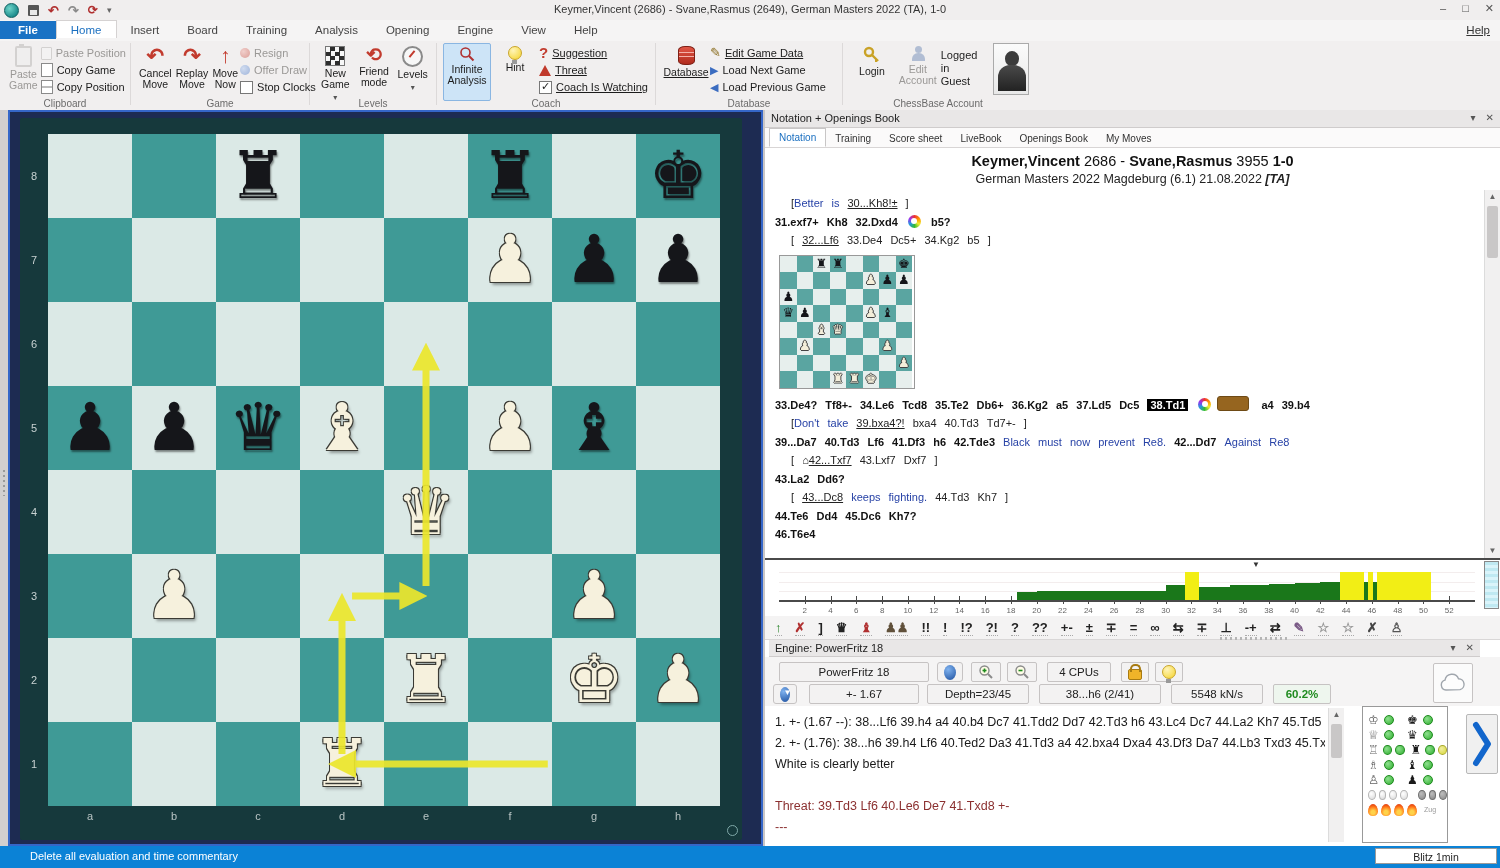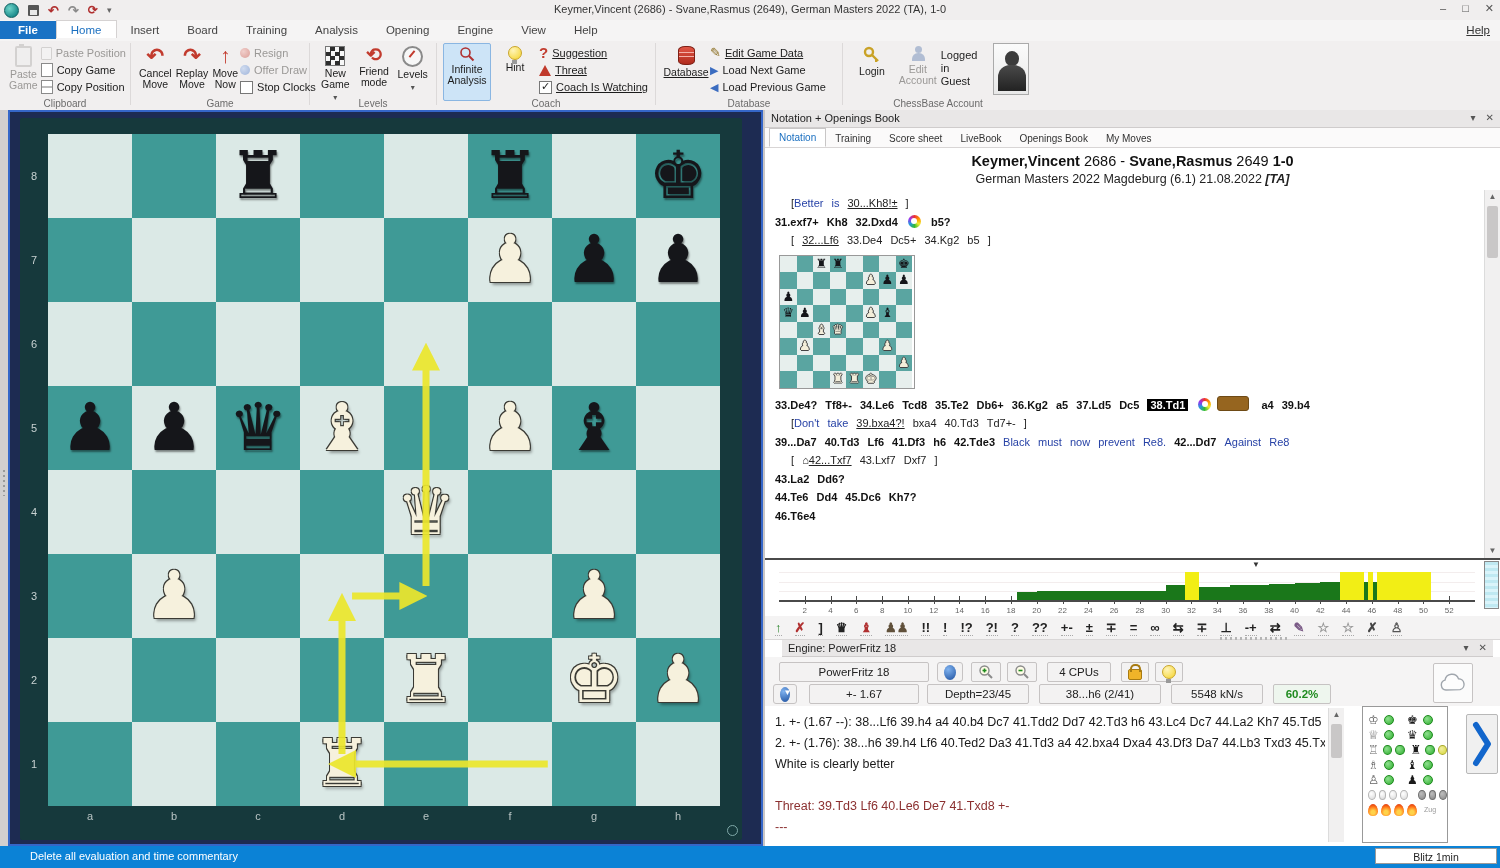--- a/index.html
+++ b/index.html
@@ -125,21 +125,21 @@
   .bar.green{background:#1a771a;}
   .bar.yellow{background:#f2ee15;}
   #chartmarker{position:absolute;top:0px;font-size:8px;color:#333;transform:translateX(-50%);}
   #chartslider{position:absolute;left:719px;top:451px;width:13px;height:46px;border:1px solid #888;background:repeating-linear-gradient(180deg,#bfe9f2 0 3px,#daf4fa 3px 6px);}
   .chgrid{position:absolute;left:14px;width:696px;height:1px;background:#f3eded;}
   
   #symbols{position:absolute;left:0;top:506px;width:735px;height:24px;background:#f4f3f3;border-bottom:1px solid #d9d7d7;display:flex;align-items:center;gap:13px;padding-left:10px;box-sizing:border-box;}
   .symb{font-size:13px;font-weight:bold;border-bottom:1px dotted #aaa;line-height:15px;}
   #symgrip{position:absolute;left:455px;top:21px;width:70px;height:3px;background:repeating-linear-gradient(90deg,#b5b5b5 0 2px,transparent 2px 5px);}
   
-  #enginehead{position:absolute;left:17px;top:530px;width:711px;height:17px;}
+  #enginehead{position:absolute;left:4px;top:530px;width:711px;height:17px;}
   #enginectl{position:absolute;left:0;top:547px;width:735px;height:49px;background:#f5f4f4;border-bottom:1px solid #ddd;}
   .ebtn{position:absolute;height:20px;background:#f3f2f2;border:1px solid #c6c3c3;border-radius:2px;font-size:11.5px;color:#222;display:flex;align-items:center;justify-content:center;box-sizing:border-box;padding:0 6px;}
   .roundb{border-radius:3px;}
   .bluecirc{width:15px;height:15px;border-radius:50%;background:radial-gradient(circle at 35% 30%,#7fb2ef,#1c4f9e);display:inline-block;position:relative;}
   .bluecirc.dn::after{content:"▼";position:absolute;left:3.5px;top:1px;font-size:8px;color:#fff;}
   .magsvg{width:16px;height:16px;}
   .lockb{width:12px;height:9px;background:#f0b429;border:1px solid #a87b12;border-radius:2px;position:relative;margin-top:5px;}
   .lockb::before{content:"";position:absolute;left:1px;top:-6px;width:7px;height:6px;border:2px solid #a87b12;border-bottom:none;border-radius:5px 5px 0 0;}
   .pct{color:#1f8b1f;font-weight:bold;background:#eef6ee;}
   #cloudbtn{position:absolute;left:668px;top:6px;width:38px;height:38px;background:#fbfbfb;border:1px solid #c6c3c3;border-radius:2px;display:flex;align-items:center;justify-content:center;}
@@ -494,21 +494,21 @@
         <span class="ntab">LiveBook</span>
         <span class="ntab">Openings Book</span>
         <span class="ntab">My Moves</span>
       </div>
     <div id="gamehead">
       <div id="gh1">
         <b>Keymer,Vincent</b>
         <span>2686</span>
         <span>-</span>
         <b>Svane,Rasmus</b>
-        <span>2649</span>
+        <span>3955</span>
         <b>1-0</b>
       </div>
       <div id="gh2">
         <span>German Masters 2022 Magdeburg (6.1) 21.08.2022</span>
         <span class="tag">[TA]</span>
       </div>
     </div>
     <div id="notbody">
         <div class="nline ind"><span class="v">[</span><span class="cm">Better is </span><span class="v u">30...Kh8!±</span><span class="v"> ]</span></div>
         <div class="nline"><span class="m">31.exf7+ Kh8 32.Dxd4 </span><span class="ring"></span><span class="m"> b5?</span></div>
@@ -617,20 +617,21 @@
             </div>
             <div class="msq d"></div>
             <div class="msq l"></div>
           </div>
         </div>
         <div class="nline"><span class="m">33.De4? Tf8+- 34.Le6 Tcd8 35.Te2 Db6+ 36.Kg2 a5 37.Ld5 Dc5 </span><span class="m hl">38.Td1</span><span class="m"> </span><span class="ring"></span><span class="brownbar"></span><span class="m"> a4 39.b4</span></div>
         <div class="nline ind"><span class="v">[</span><span class="cm">Don't take </span><span class="v u">39.bxa4?!</span><span class="v"> bxa4 40.Td3 Td7+- ]</span></div>
         <div class="nline"><span class="m">39...Da7 40.Td3 Lf6 41.Df3 h6 42.Tde3 </span><span class="cm">Black must now prevent Re8. </span><span class="m">42...Dd7 </span><span class="cm">Against Re8</span></div>
         <div class="nline ind"><span class="v">[ </span><span class="v">⌂</span><span class="v u">42...Txf7</span><span class="v"> 43.Lxf7 Dxf7 ]</span></div>
         <div class="nline"><span class="m">43.La2 Dd6?</span></div>
+        <div class="nline ind"><span class="v">[ </span><span class="v u">43...Dc8</span><span class="v"> </span><span class="cm">keeps fighting. </span><span class="v">44.Td3 Kh7 ]</span></div>
         <div class="nline"><span class="m">44.Te6 Dd4 45.Dc6 Kh7?</span></div>
         <div class="nline"><span class="m">46.T6e4</span></div>
       </div>
     <div class="vscroll" style="left:719px;top:80px;height:368px">
       <div class="varrow" style="top:0">▲</div>
       <div class="vthumb" style="top:16px;height:52px"></div>
       <div class="varrow" style="bottom:0">▼</div>
     </div>
 
     <div id="chart">

